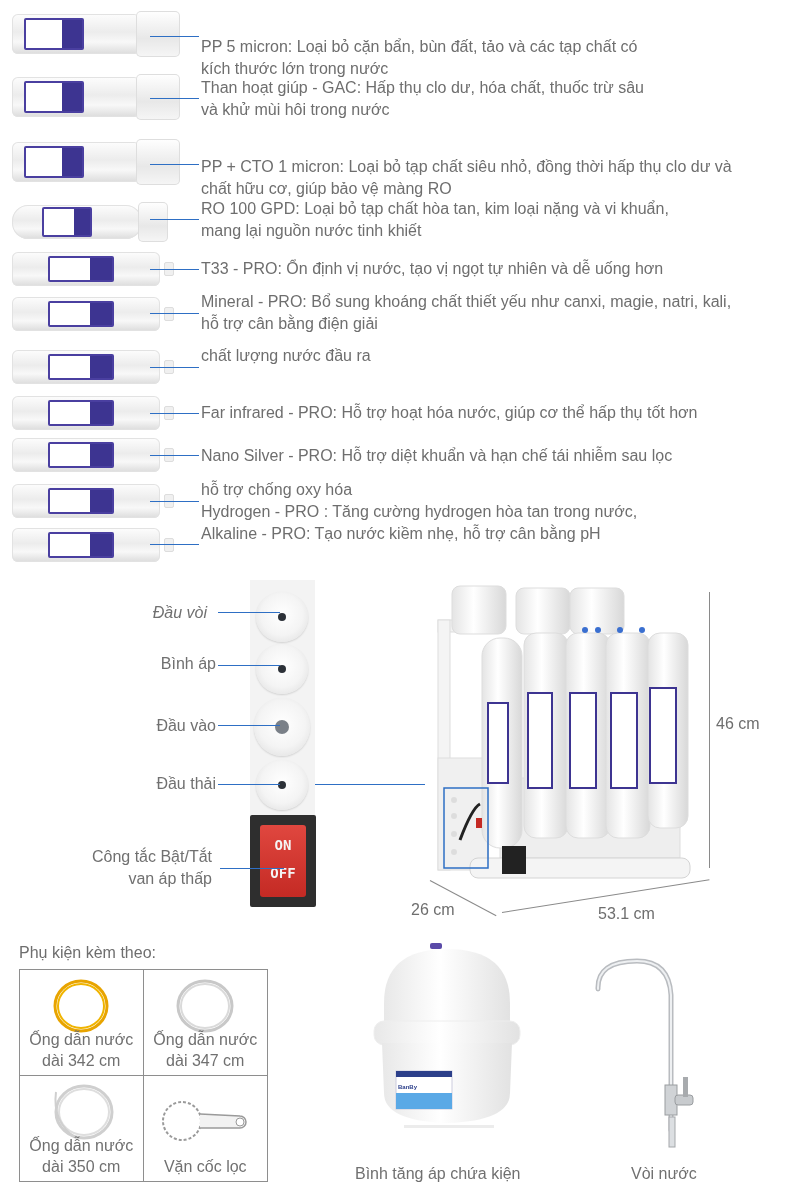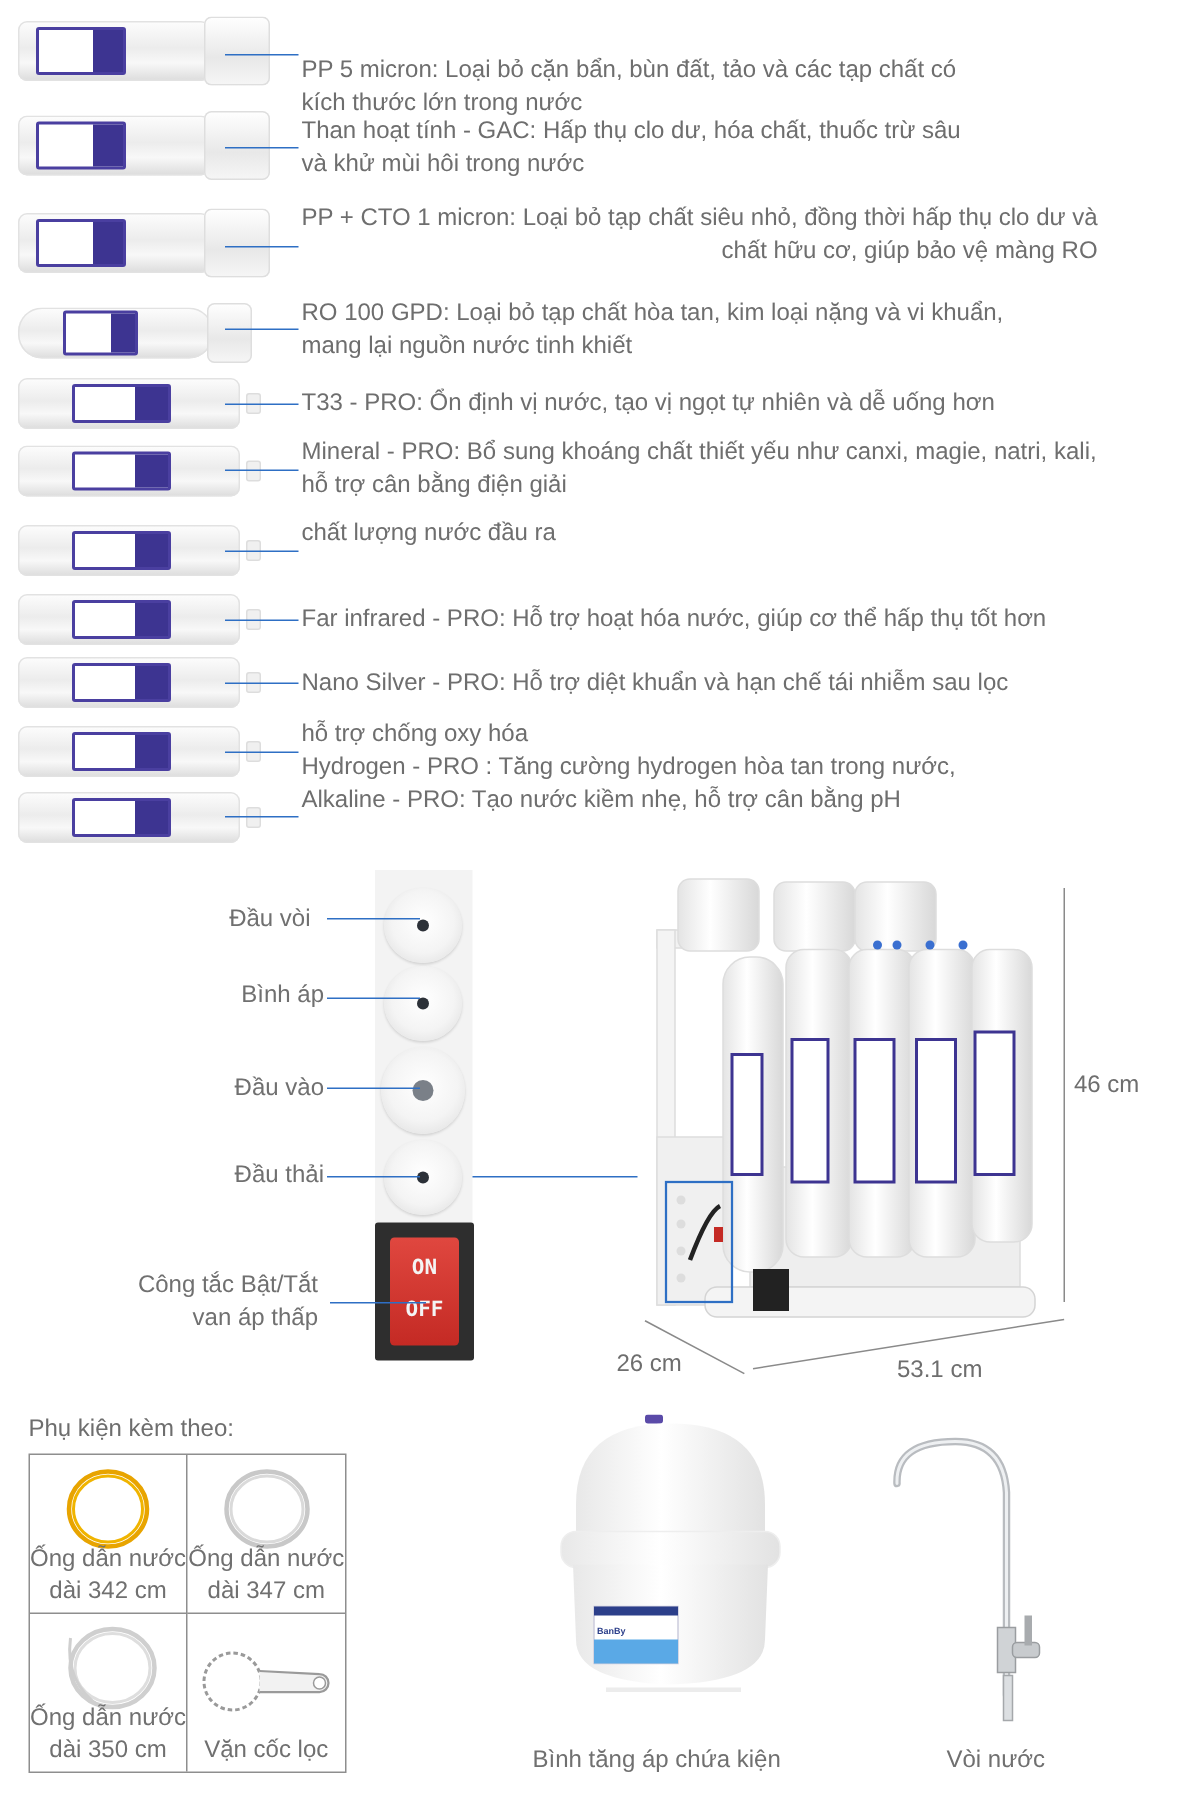--- a/index.html
+++ b/index.html
@@ -30,21 +30,21 @@
   .switch-rocker { position: absolute; left: 10px; top: 10px; width: 46px; height: 72px; background: linear-gradient(180deg,#e0473f,#c42a24); border-radius: 3px; }
   .switch-text { position: absolute; left: 0; width: 46px; text-align: center; font-family: "DejaVu Sans Mono", monospace; font-weight: bold; font-size: 14px; color: #f4f4f4; }
 
   
   .machine { position: absolute; left: 420px; top: 578px; width: 290px; height: 320px; }
   .dim-line { position: absolute; background: #8a8a8a; }
   .dim-label { position: absolute; font-size: 16px; color: #6e6e6e; white-space: nowrap; }
 
   
   .acc-title { position: absolute; left: 19px; top: 944px; font-size: 16px; color: #6e6e6e; }
-  .acc-grid { position: absolute; left: 19px; top: 969px; width: 212px; height: 213px; border: 1px solid #8e8e8e;
+  .acc-grid { position: absolute; left: 19px; top: 969px; width: 249px; height: 213px; border: 1px solid #8e8e8e;
     display: grid; grid-template-columns: 1fr 1fr; grid-template-rows: 1fr 1fr; }
   .acc-cell { position: relative; border-right: 1px solid #8e8e8e; border-bottom: 1px solid #8e8e8e; }
   .acc-cell:nth-child(2n) { border-right: none; }
   .acc-cell:nth-child(n+3) { border-bottom: none; }
   .acc-cell .cap-text { position: absolute; left: 0; right: 0; bottom: 4px; text-align: center; font-size: 16px; line-height: 21px; color: #707070; }
   .acc-cell svg { position: absolute; left: 50%; transform: translateX(-50%); top: 6px; }
 
   .product-caption { position: absolute; font-size: 16px; color: #707070; white-space: nowrap; text-align: center; }
 </style>
 </head>
@@ -62,32 +62,32 @@
   </div>
 </div>
 
 <div class="filter-row">
   <div class="cartridge" style="top:77px;width:128px;height:40px;">
     <div class="label" style="left:12px;top:4px;width:60px;height:32px;"></div>
     <div class="cap" style="left:124px;width:44px;"></div>
   </div>
   <div class="leader" style="left:150px;top:98px;width:49px;"></div>
   <div class="filter-text" style="top:77px;">
-    <div>Than hoạt tính - GAC: Hấp thụ clo dư, hóa chất, thuốc trừ sâu</div>
+    <div>Than hoạt giúp - GAC: Hấp thụ clo dư, hóa chất, thuốc trừ sâu</div>
     <div>và khử mùi hôi trong nước</div>
   </div>
 </div>
 
 <div class="filter-row">
   <div class="cartridge" style="top:142px;width:128px;height:40px;">
     <div class="label" style="left:12px;top:4px;width:60px;height:32px;"></div>
     <div class="cap" style="left:124px;width:44px;"></div>
   </div>
   <div class="leader" style="left:150px;top:164px;width:49px;"></div>
-  <div class="filter-text" style="top:135px;text-align:right;">
+  <div class="filter-text" style="top:156px;">
     <div>PP + CTO 1 micron: Loại bỏ tạp chất siêu nhỏ, đồng thời hấp thụ clo dư và</div>
     <div>chất hữu cơ, giúp bảo vệ màng RO</div>
   </div>
 </div>
 
 <div class="filter-row">
   <div class="cartridge" style="top:205px;width:130px;height:34px;border-radius:16px;">
     <div class="label" style="left:30px;top:2px;width:50px;height:30px;"></div>
     <div class="cap" style="left:126px;width:30px;"></div>
   </div>
@@ -185,21 +185,21 @@
       <div class="hole" style="width:8px;height:8px;"></div>
     </div>
   <div class="port" style="top:118px;height:58px;left:4px;width:56px;">
       <div class="hole" style="width:14px;height:14px;background:#7a8088;"></div>
     </div>
   <div class="port" style="top:180px;height:50px;">
       <div class="hole" style="width:8px;height:8px;"></div>
     </div>
 </div>
 
-<div class="port-label" style="right:593px;top:604px;">Đầu vòi</div>
+<div class="port-label" style="right:593px;top:604px;font-style:italic;">Đầu vòi</div>
 <div class="leader" style="left:218px;top:612px;width:62px;"></div>
 
 <div class="port-label" style="right:584px;top:655px;">Bình áp</div>
 <div class="leader" style="left:218px;top:665px;width:62px;"></div>
 
 <div class="port-label" style="right:584px;top:717px;">Đầu vào</div>
 <div class="leader" style="left:218px;top:725px;width:62px;"></div>
 
 <div class="port-label" style="right:584px;top:775px;">Đầu thải</div>
 <div class="leader" style="left:218px;top:784px;width:62px;"></div>

